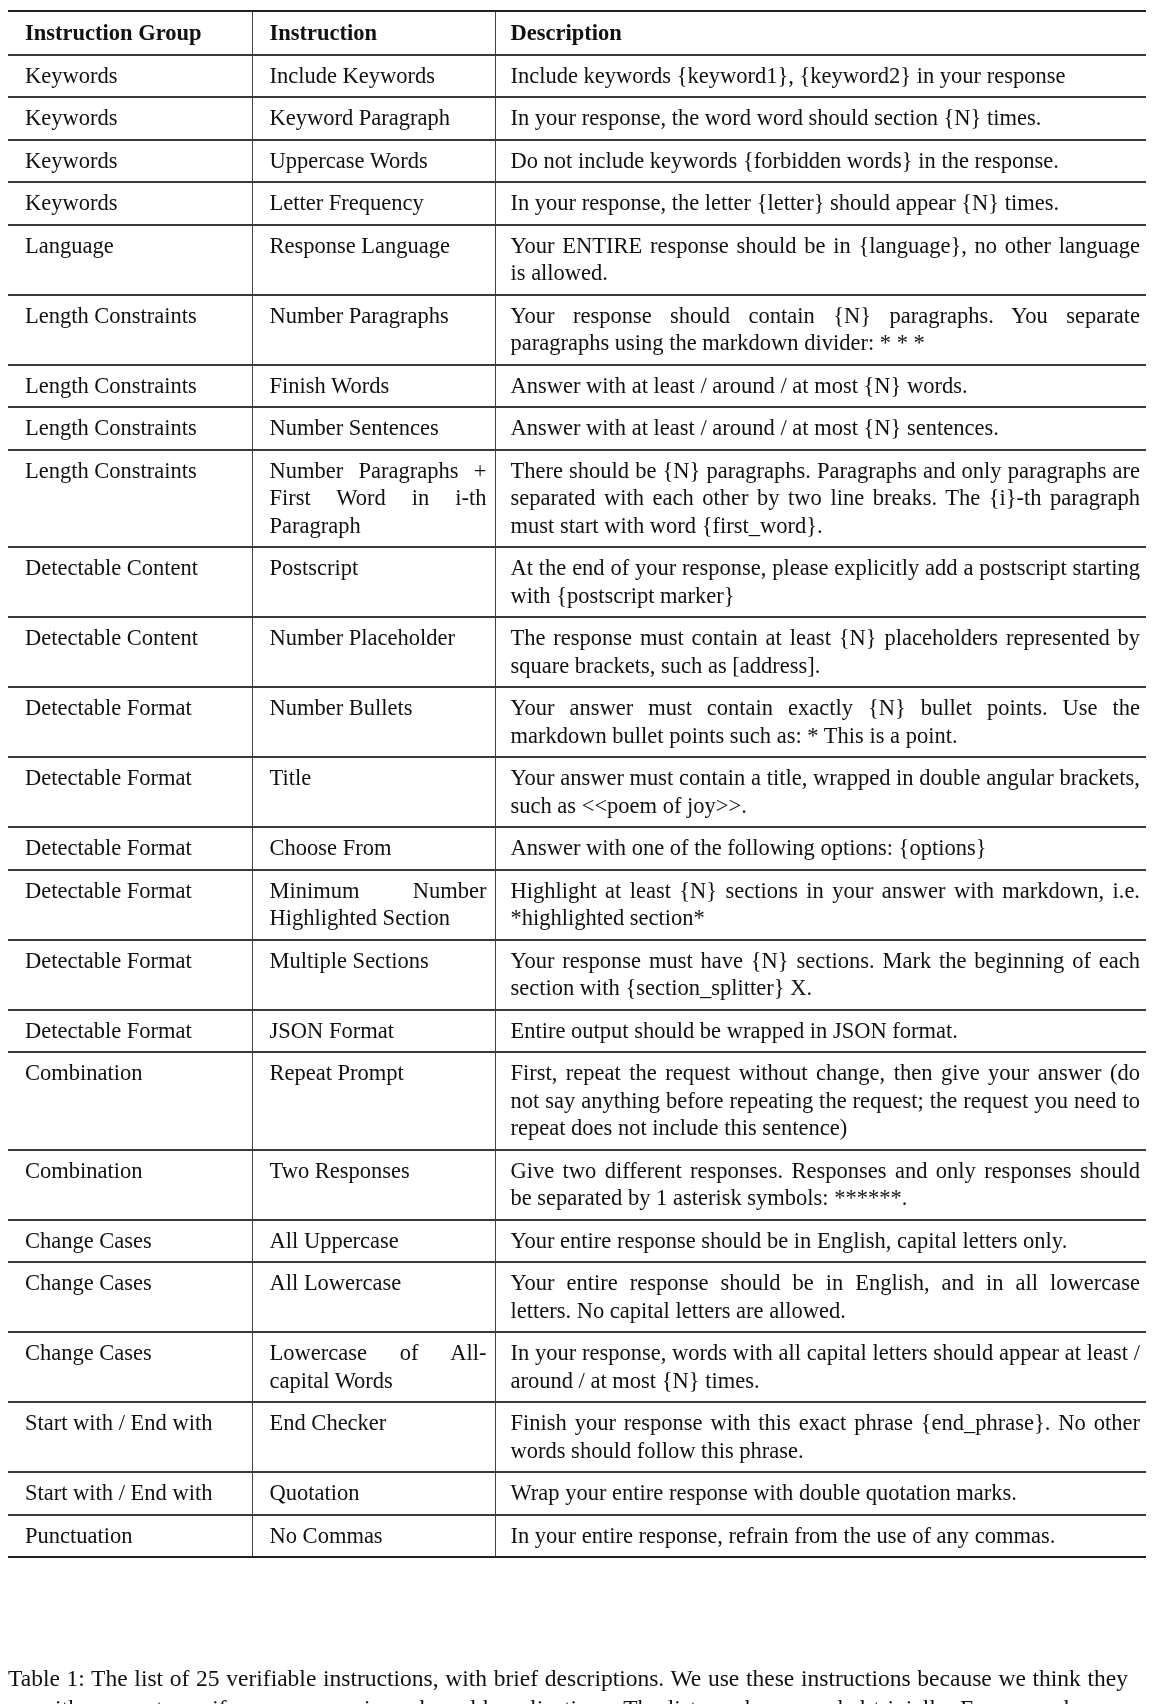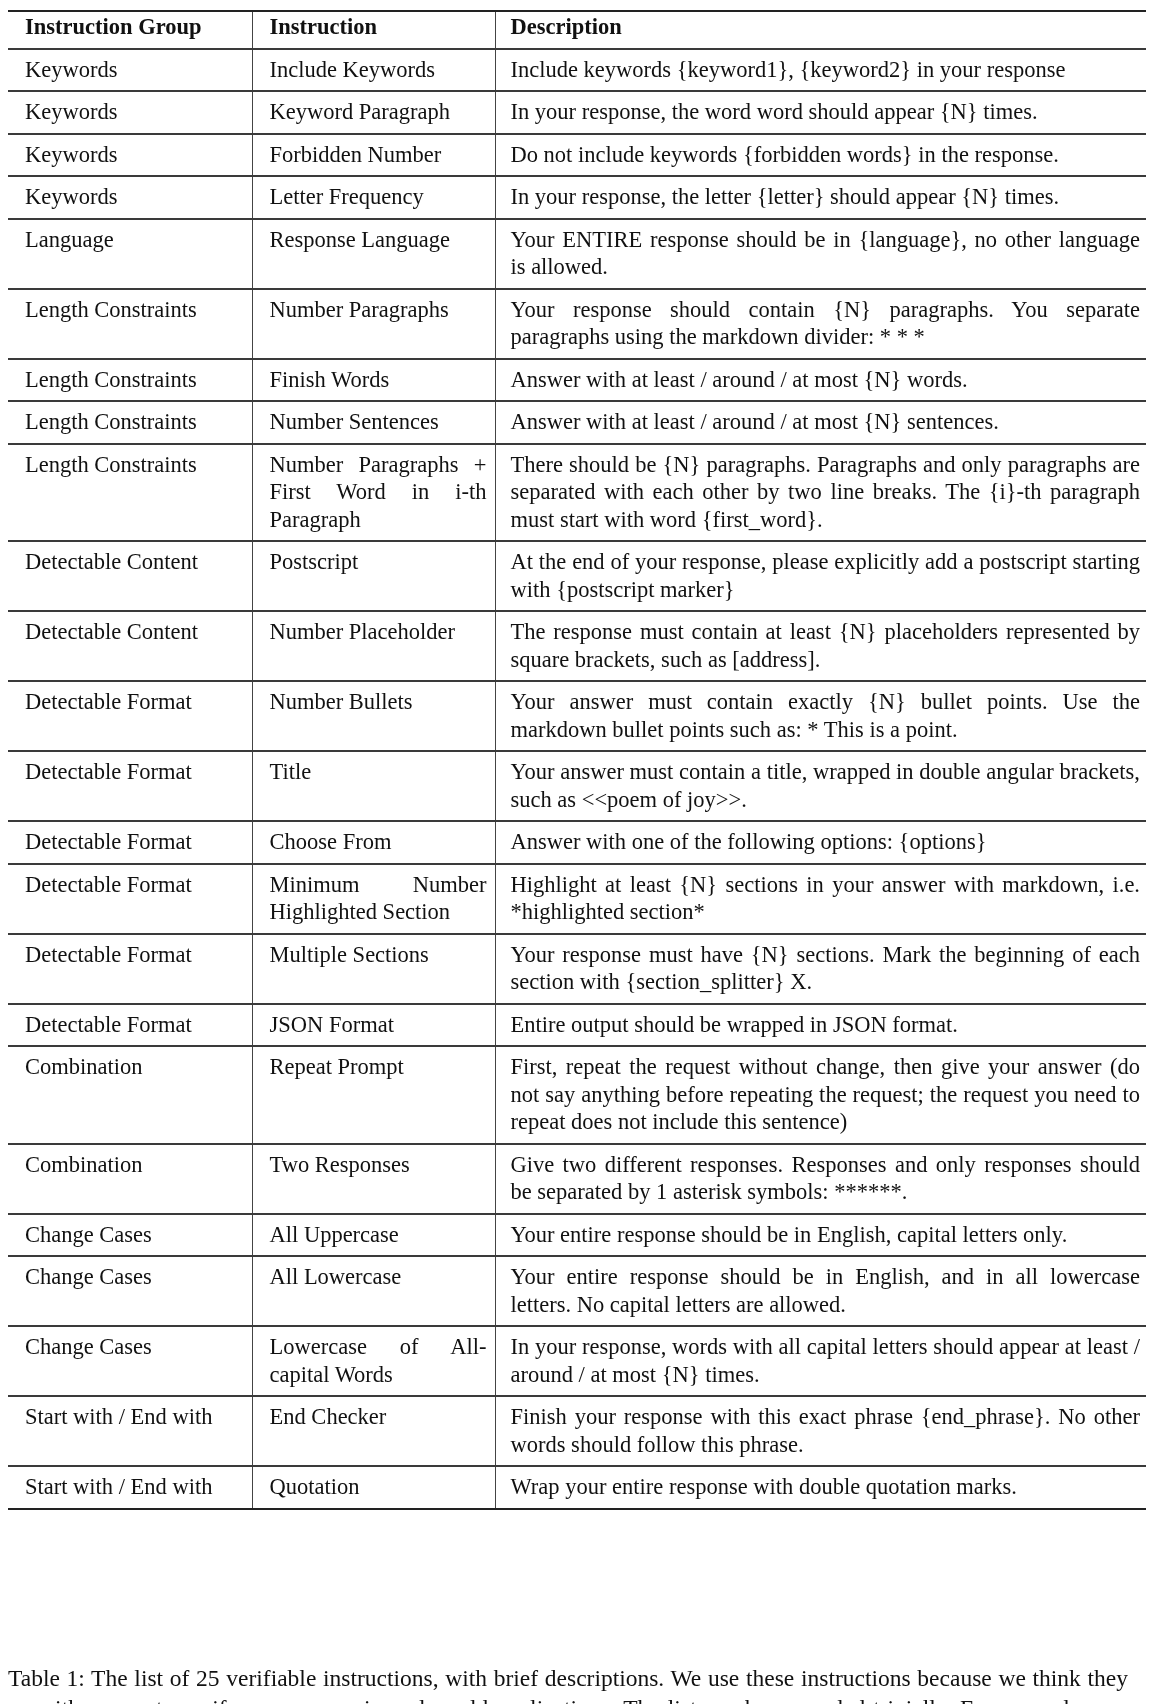--- a/index.html
+++ b/index.html
@@ -16,21 +16,21 @@
     font-size: 22.5px; line-height: 27.5px;
     border-top: 2.5px solid #222; border-bottom: 2.5px solid #222;
   }
   col.c1 { width: 244px; }
   col.c2 { width: 243px; }
   col.c3 { width: 651px; }
   th, td {
     vertical-align: top; text-align: left; padding: 6px 0 7px 0;
     border-bottom: 2px solid #3a3a3a;
   }
-  th { font-weight: bold; padding-top: 1px; padding-bottom: 7px; }
+  th { font-weight: bold; padding-top: 7px; padding-bottom: 7px; }
   tr:last-child td { border-bottom: none; }
   td.g, th.g { padding-left: 17px; padding-right: 8px; }
   td.i, th.i { padding-left: 17px; padding-right: 8px; border-left: 1.5px solid #444; }
   td.d, th.d { padding-left: 15px; padding-right: 6px; border-left: 1.5px solid #444; text-align: justify; }
   td.i { text-align: justify; }
   
   .caption {
     position: absolute; left: 8px; top: 1639px; width: 1120px;
     font-size: 23.5px; line-height: 30px; text-align: justify;
   }
@@ -54,25 +54,25 @@
     </thead>
     <tbody id="tbody">
       <tr>
           <td class="g">Keywords</td>
           <td class="i">Include Keywords</td>
           <td class="d">Include keywords {keyword1}, {keyword2} in your response</td>
         </tr>
       <tr>
           <td class="g">Keywords</td>
           <td class="i">Keyword Paragraph</td>
-          <td class="d">In your response, the word word should appear {N} times.</td>
+          <td class="d">In your response, the word word should section {N} times.</td>
         </tr>
       <tr>
           <td class="g">Keywords</td>
-          <td class="i">Forbidden Number</td>
+          <td class="i">Uppercase Words</td>
           <td class="d">Do not include keywords {forbidden words} in the response.</td>
         </tr>
       <tr>
           <td class="g">Keywords</td>
           <td class="i">Letter Frequency</td>
           <td class="d">In your response, the letter {letter} should appear {N} times.</td>
         </tr>
       <tr>
           <td class="g">Language</td>
           <td class="i">Response Language</td>
@@ -166,17 +166,22 @@
       <tr>
           <td class="g">Start with / End with</td>
           <td class="i">End Checker</td>
           <td class="d">Finish your response with this exact phrase {end_phrase}. No other words should follow this phrase.</td>
         </tr>
       <tr>
           <td class="g">Start with / End with</td>
           <td class="i">Quotation</td>
           <td class="d">Wrap your entire response with double quotation marks.</td>
         </tr>
+      <tr>
+          <td class="g">Punctuation</td>
+          <td class="i">No Commas</td>
+          <td class="d">In your entire response, refrain from the use of any commas.</td>
+        </tr>
     </tbody>
   </table>
 </div>
 
 <p class="caption">Table 1:  The list of 25 verifiable instructions, with brief descriptions.  We use these instructions because we think they are either easy to verify or common in real-world applications.  The list can be expanded trivially. For example, one can add “Language - Mixed Two Languages in Response” and “Detectable Format - XML Format”.</p>
 
 </body></html>

